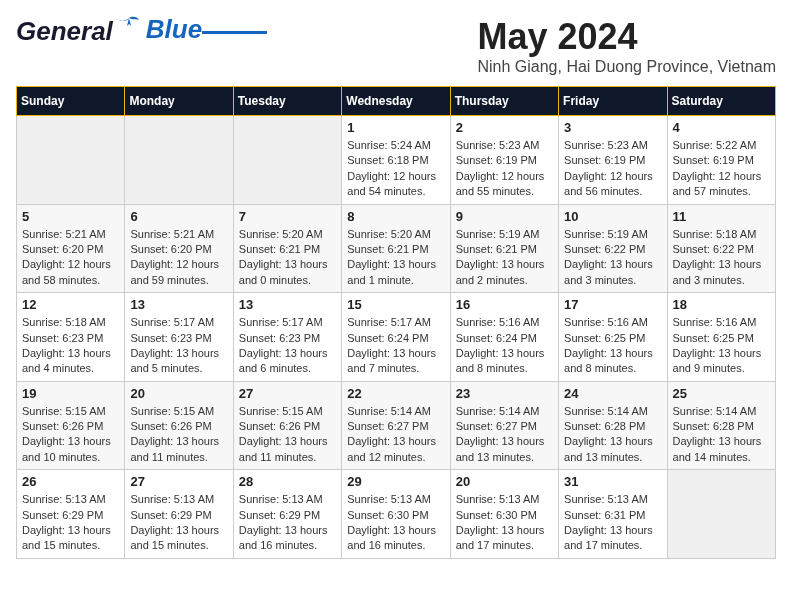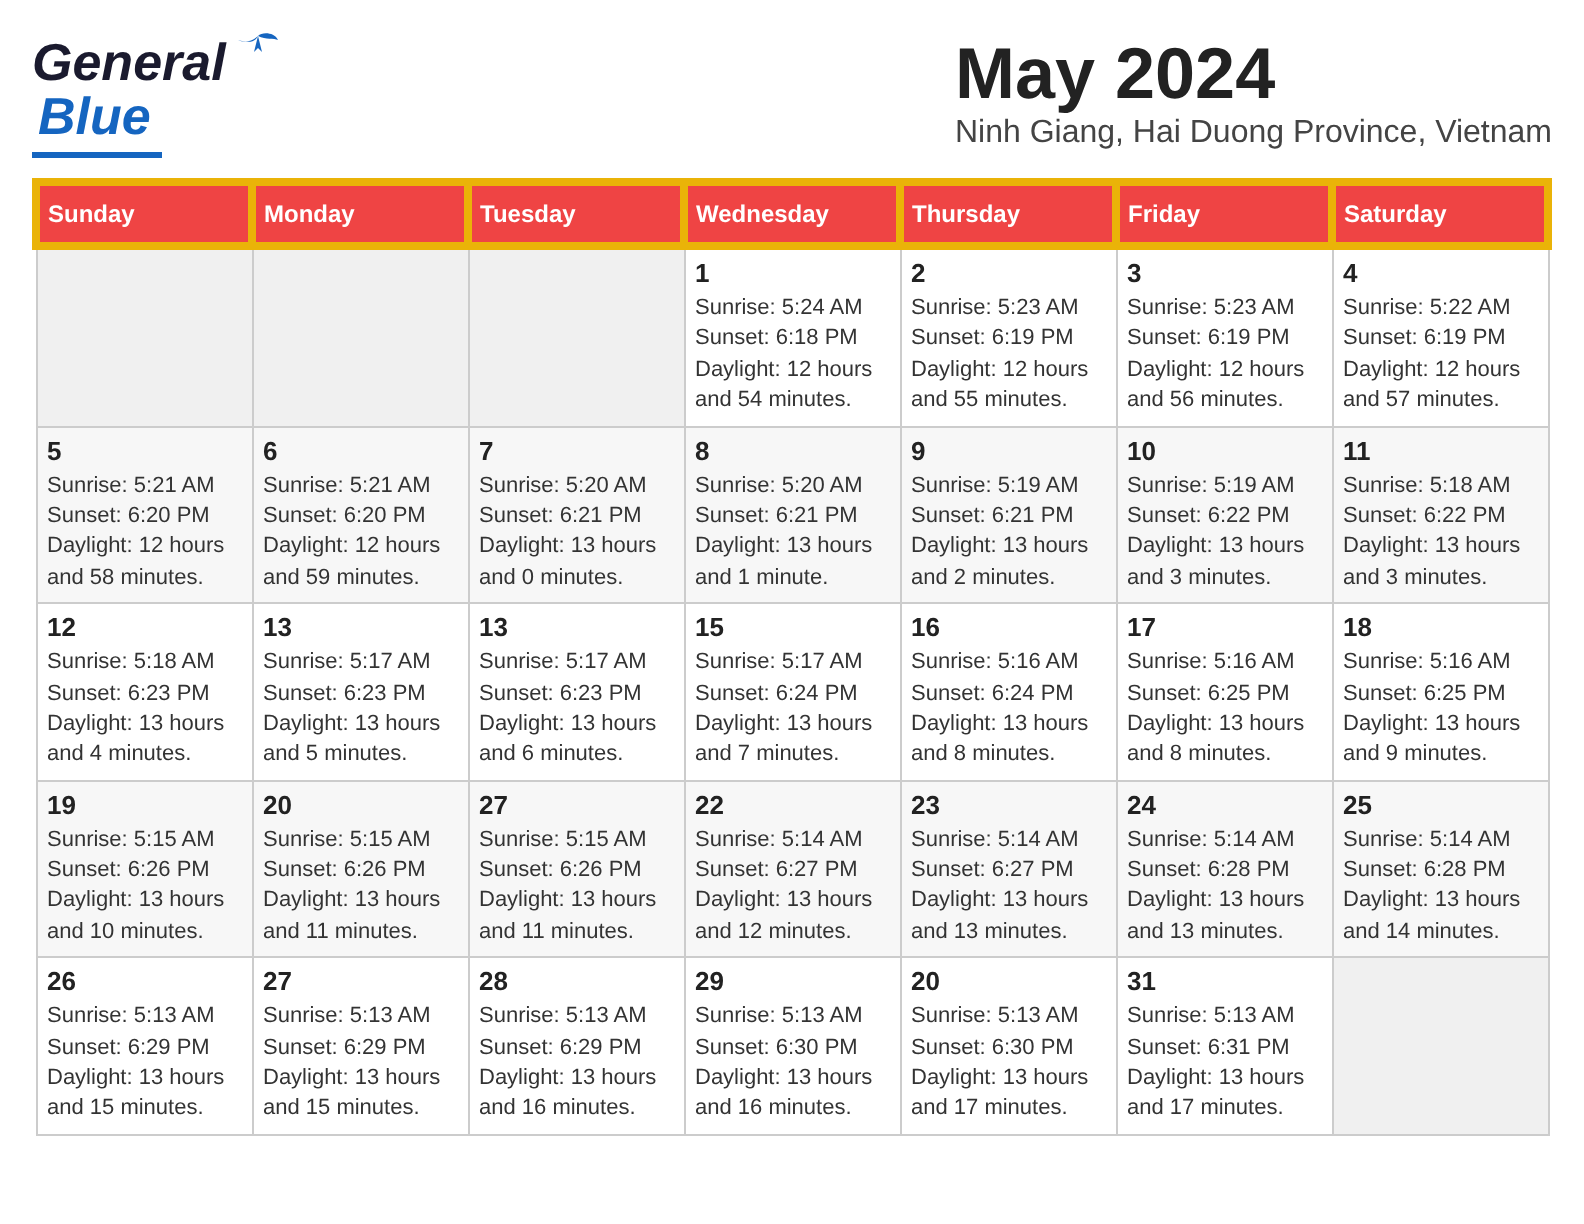--- a/index.html
+++ b/index.html
@@ -11,48 +11,48 @@
       padding: 16px;
     }
     .header {
       display: flex;
       justify-content: space-between;
       align-items: flex-start;
       margin-bottom: 10px;
     }
     .logo {
       display: flex;
-      flex-direction: column;
-      align-items: flex-start;
+      flex-direction: row;
+      align-items: center;
     }
     .title-section {
       text-align: left;
     }
     .month-year {
       font-size: 36px;
       font-weight: bold;
       color: #222;
     }
     .location {
       font-size: 16px;
       color: #444;
     }
     .calendar {
       width: 100%;
       border-collapse: collapse;
       font-size: 11px;
     }
     .calendar thead tr th {
-      background: #ef4444;
+      background: #0f172a;
       color: #fff;
       padding: 7px 4px;
       text-align: left;
       font-size: 12px;
       font-weight: bold;
-      border: 4px solid #eab308;
+      border: 1px solid #eab308;
     }
     .calendar tbody tr td {
       border: 1px solid #ccc;
       vertical-align: top;
       padding: 4px 5px;
       height: 88px;
       width: 108px;
       background: #fff;
     }
     .calendar tbody tr:nth-child(even) td {

